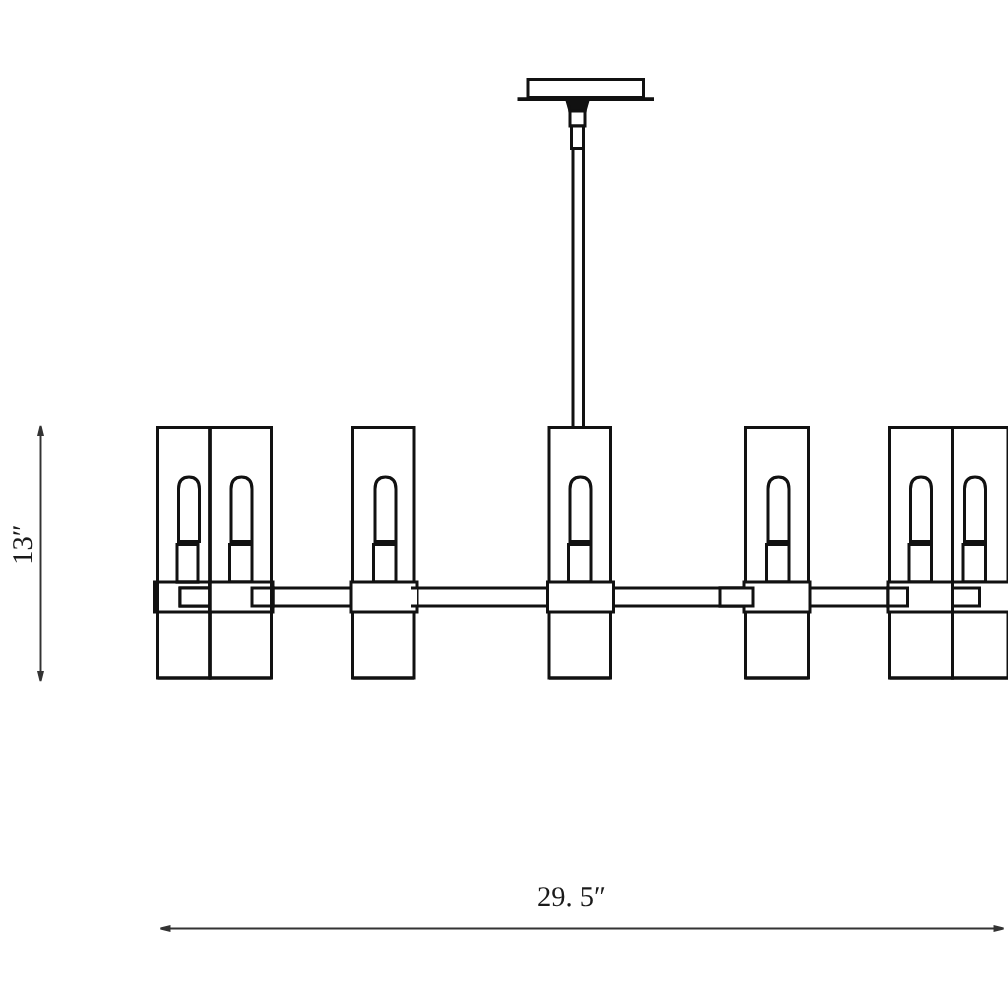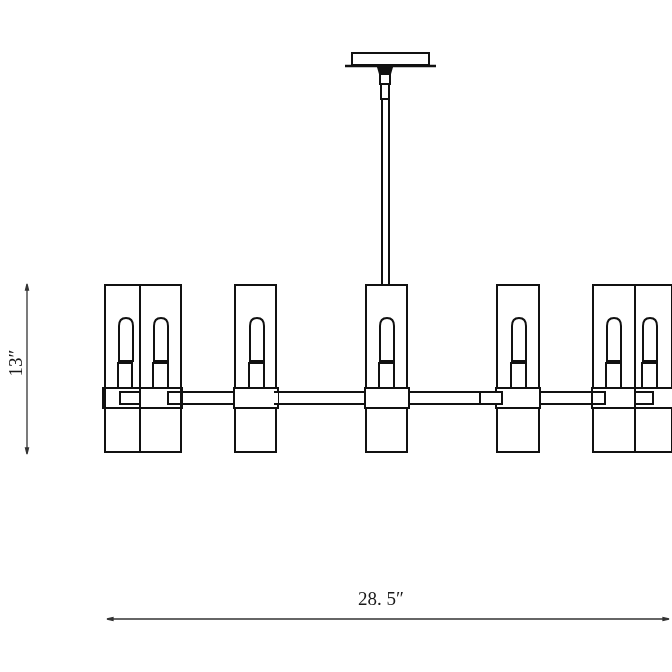--- a/index.html
+++ b/index.html
@@ -114,13 +114,13 @@
     <path d="M27 454 L25.5 448 L28.5 448 Z"></path>
   </g>
   <g stroke="#333" stroke-width="1.3" fill="#333">
     <line x1="110" y1="619" x2="666" y2="619"></line>
     <path d="M107 619 L113 617.5 L113 620.5 Z"></path>
     <path d="M669 619 L663 617.5 L663 620.5 Z"></path>
   </g>
 </svg>
 
 <div id="height-label" class="dim-label">13″</div>
-<div id="width-label" class="dim-label">28. 5″</div>
+<div id="width-label" class="dim-label">29. 5″</div>
 
 </body></html>

